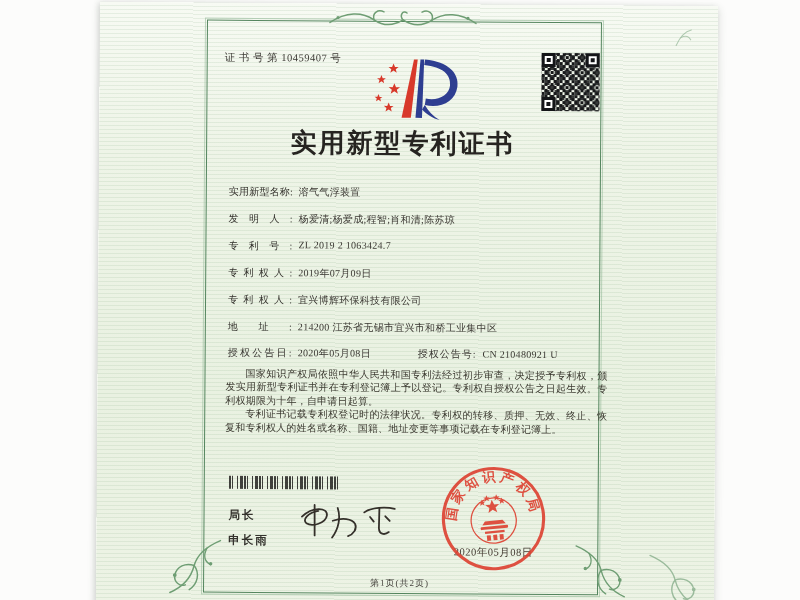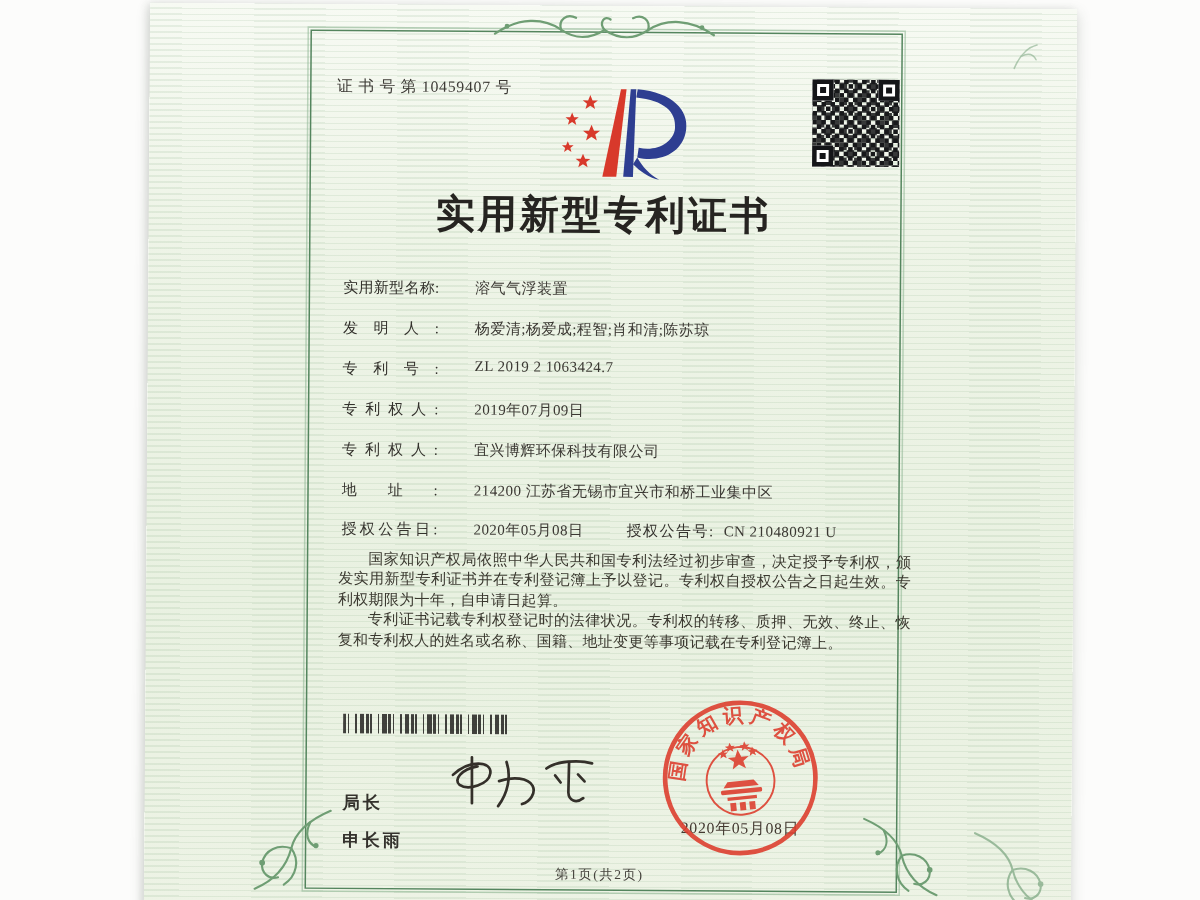--- a/index.html
+++ b/index.html
@@ -26,33 +26,33 @@
        repeating-conic-gradient(rgba(23,24,26,.85) 0% 25%, rgba(0,0,0,0) 0% 50%);
       background-size:6px 6px,10px 10px;background-position:0 0,3px 2px;}
   .qr i{position:absolute;width:14px;height:14px;border:3px solid #141518;background:#fff;box-sizing:border-box;}
   .qr i::after{content:"";position:absolute;inset:2px;background:#141518;}
   .qr .e1{left:0;top:0}.qr .e2{right:0;top:0}.qr .e3{left:0;bottom:0}
   .title{position:absolute;left:107px;top:122px;width:393px;text-align:center;
          font-size:26px;font-weight:700;letter-spacing:2px;color:#262421;}
   .fields{position:absolute;left:130px;top:182px;width:375px;font-size:10px;color:#3b3833;}
   .frow{height:14px;margin-bottom:13px;white-space:nowrap;}
   .flabel{display:inline-block;width:64px;text-align:justify;text-align-last:justify;
-          -moz-text-align-last:justify;color:#33312c;margin-right:24px;vertical-align:top;}
+          -moz-text-align-last:justify;color:#33312c;margin-right:6px;vertical-align:top;}
   .fvalue{letter-spacing:.3px;}
   .grant{position:absolute;left:130px;top:343px;width:380px;font-size:10px;color:#3b3833;white-space:nowrap;}
   .grant .g2{position:absolute;left:190px;top:0;}
   .flabel2{color:#33312c;letter-spacing:1px;margin-right:6px;}
   .paras{position:absolute;left:128px;top:364px;width:382px;font-size:10px;line-height:13.4px;
          color:#3a382f;text-align:justify;letter-spacing:.2px;}
   .paras p{margin:0;text-indent:2em;}
   .barcode{position:absolute;left:132px;top:473px;width:113px;height:13px;opacity:.85;
        background:repeating-linear-gradient(90deg,#22211f 0 2px,rgba(0,0,0,0) 2px 3px,#22211f 3px 4px,
        rgba(0,0,0,0) 4px 8px,#22211f 8px 9px,rgba(0,0,0,0) 9px 11px,#22211f 11px 14px,rgba(0,0,0,0) 14px 15px);}
   .director-title,.director-name{position:absolute;left:132px;font-family:"Liberation Sans","DejaVu Sans",sans-serif;
-       font-size:11.5px;font-weight:600;color:#34322d;letter-spacing:2px;margin-top:20px;}
+       font-size:11.5px;font-weight:600;color:#34322d;letter-spacing:2px;}
   .director-title{top:505px;}
   .director-name{top:530px;}
   .sig{position:absolute;left:196px;top:492px;width:118px;height:52px;}
   .seal{position:absolute;left:342px;top:458px;width:110px;height:112px;opacity:.88;}
   .seal-date{position:absolute;left:342px;top:541px;width:110px;text-align:center;
        font-size:10.5px;letter-spacing:.5px;color:#433a31;}
   .footer{position:absolute;left:107px;top:573px;width:393px;text-align:center;
        font-size:9px;color:#45433d;letter-spacing:1px;}
 </style>
 </head>

